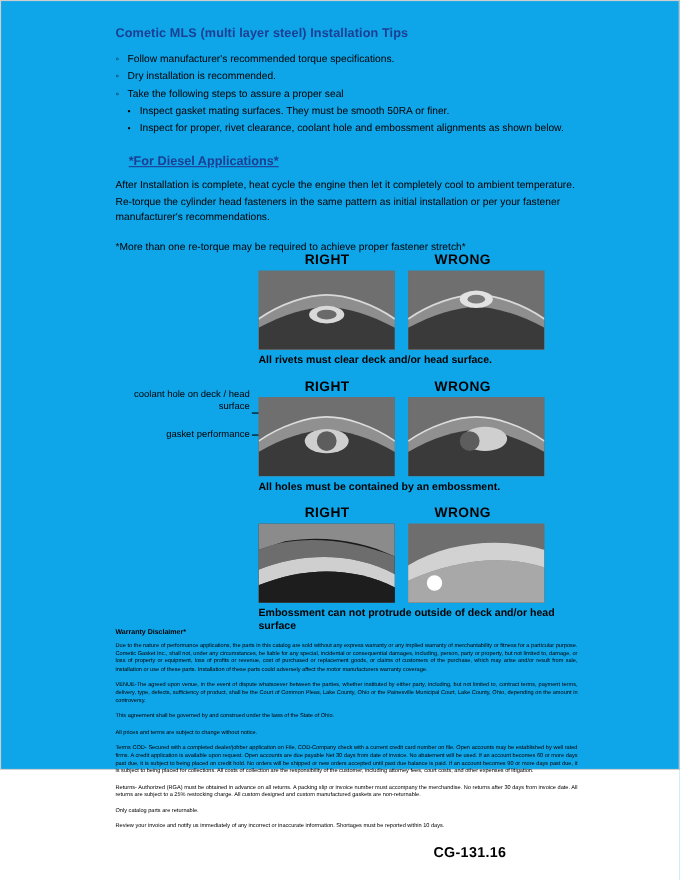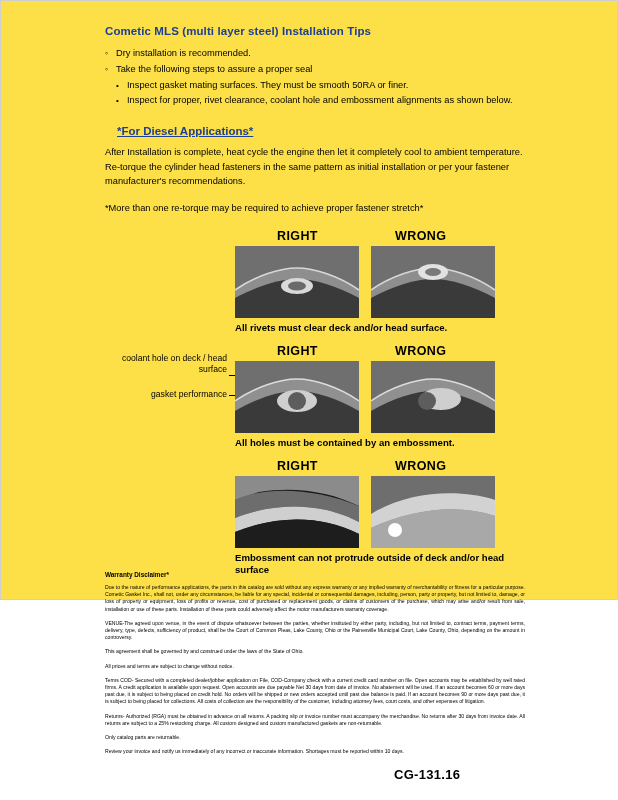--- a/index.html
+++ b/index.html
@@ -12,24 +12,24 @@
     background: #ffffff;
     font-family: "Liberation Sans", sans-serif;
     color: #000000;
     position: relative;
     overflow: hidden;
   }
   .page {
     position: absolute;
     left: 0; top: 0;
     width: 618px;
-    height: 600px;
+    height: 700px;
     border: 1px solid #cfcfcf;
     box-sizing: border-box;
-    background: #fde047;
+    background: #0ea5e9;
   }
   .content {
     position: absolute;
     left: 104px;
     top: 24px;
     width: 420px;
   }
   h1.title {
     font-size: 11.5px;
     font-weight: bold;
@@ -182,20 +182,23 @@
 </style>
 </head>
 <body>
 
 <div class="page">
 
   <div class="content">
     <h1 class="title">Cometic MLS (multi layer steel) Installation Tips</h1>
 
     <ul class="bullets">
+      <li>
+        <span>Follow manufacturer's recommended torque specifications.</span>
+      </li>
       <li>
         <span>Dry installation is recommended.</span>
       </li>
       <li>
         <span>Take the following steps to assure a proper seal</span>
         <ul class="sub">
           <li>
             <span>Inspect gasket mating surfaces.  They must be smooth 50RA or finer.</span>
           </li>
           <li>

